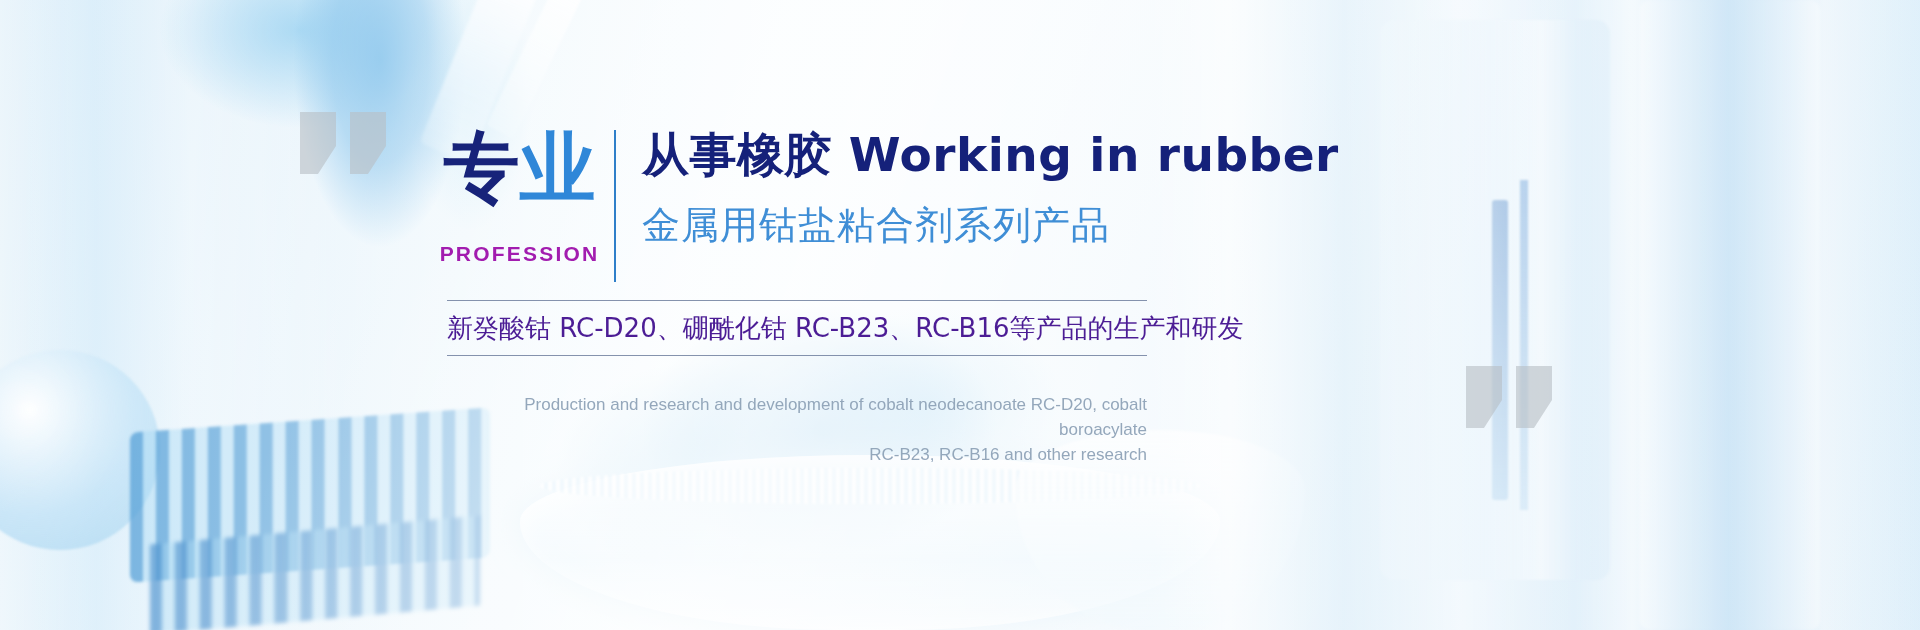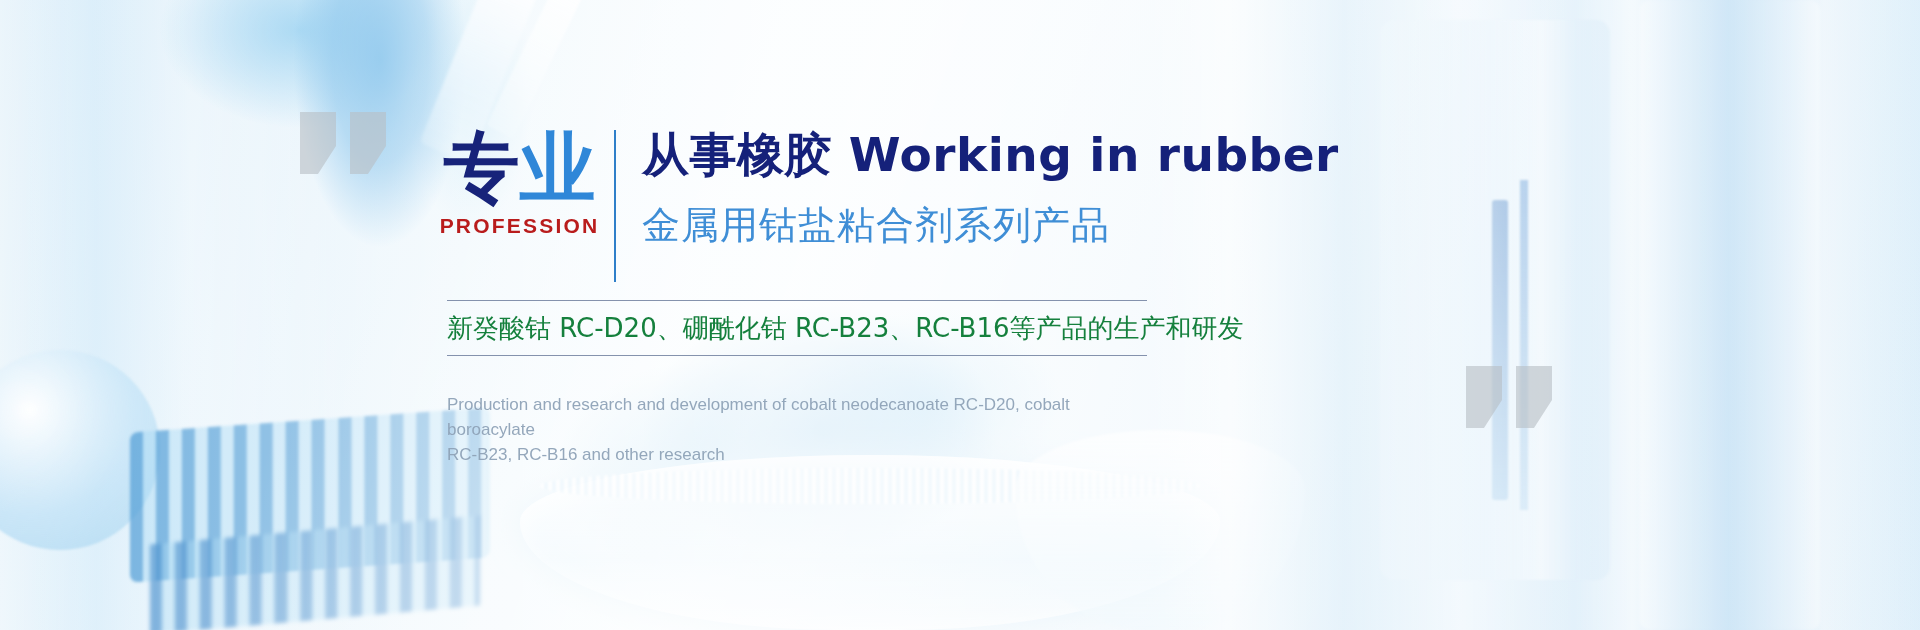--- a/index.html
+++ b/index.html
@@ -134,31 +134,32 @@
 
   
   .content{position:absolute;left:0;top:0;width:1920px;height:630px;}
 
   .headline-row{
     position:absolute;left:447px;top:124px;display:flex;align-items:flex-start;
   }
   .logo-mark{
     width:145px;display:flex;flex-direction:column;align-items:center;
     padding-top:4px;
+    gap:28px;
   }
   .logo-cn{
     font-size:76px;line-height:80px;font-weight:bold;letter-spacing:0px;
     font-family:"DejaVu Sans","Liberation Sans",sans-serif;
     white-space:nowrap;
   }
   .logo-cn .c1{color:#17237a;}
   .logo-cn .c2{color:#2f87d8;}
   .logo-en{
     margin-top:6px;font-size:21px;font-weight:bold;letter-spacing:2.2px;
-    color:#b91c1c;font-family:"Liberation Sans",sans-serif;
+    color:#a21caf;font-family:"Liberation Sans",sans-serif;
   }
   .v-divider{
     width:2px;align-self:stretch;margin:6px 26px 0 22px;
     background:#2f7fc9;height:152px;
   }
   .headline-text{display:flex;flex-direction:column;gap:8px;}
   .headline-1{
     font-size:47px;line-height:62px;font-weight:bold;color:#15217a;
     white-space:nowrap;letter-spacing:.5px;
     font-family:"DejaVu Sans","Liberation Sans",sans-serif;
@@ -167,25 +168,25 @@
     font-size:38px;line-height:62px;color:#3f8ed6;white-space:nowrap;
     letter-spacing:1px;
     font-family:"DejaVu Sans","Liberation Sans",sans-serif;
   }
 
   .subtitle-block{
     position:absolute;left:447px;top:300px;width:700px;
   }
   .rule{height:1px;background:#5d6f92;opacity:.75;width:700px;}
   .subtitle-cn{
-    text-align:center;font-size:26px;line-height:54px;color:#15803d;
+    text-align:center;font-size:26px;line-height:54px;color:#4c1d95;
     white-space:nowrap;font-family:"DejaVu Sans","Liberation Sans",sans-serif;
   }
   .subtitle-en{
-    position:absolute;left:447px;top:392px;width:700px;text-align:left;
+    position:absolute;left:447px;top:392px;width:700px;text-align:right;
     font-size:17px;line-height:25px;color:#8fa3b8;opacity:.95;
     font-family:"Liberation Sans",sans-serif;
   }
 </style>
 </head>
 <body>
 
 <div class="banner">
 
   <div class="bg">

